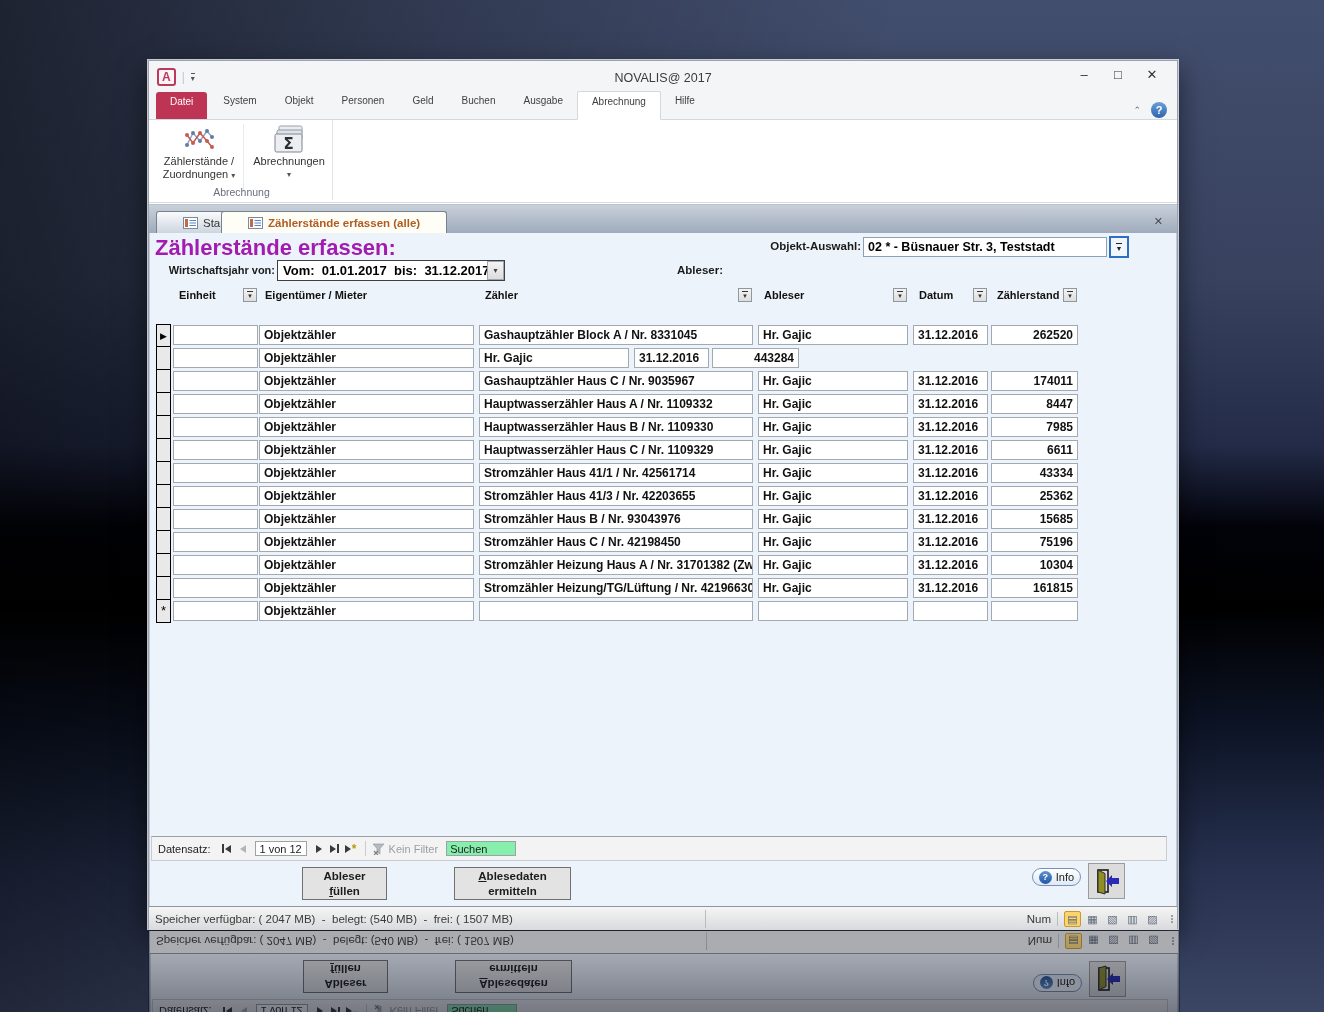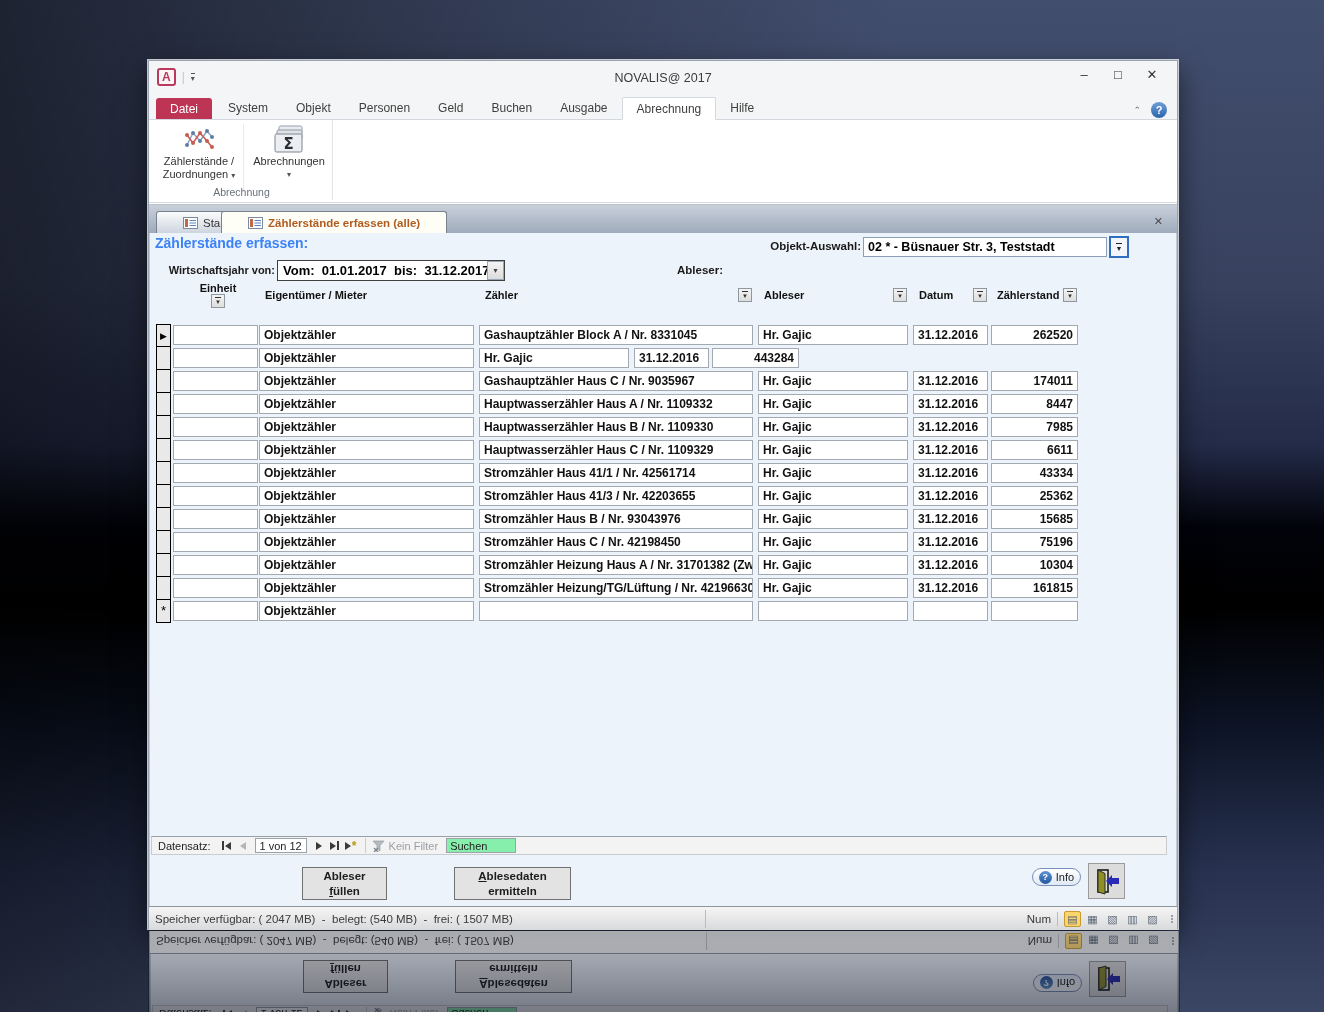--- a/index.html
+++ b/index.html
@@ -28,21 +28,21 @@
   .qat-sep { color:#c2c6cb; font-size:12px; }
   .qat-dd { font-size:8px; color:#555; border-top:1px solid #555; padding-top:1px; line-height:7px; }
   .win-title { position:absolute; left:0; top:10px; width:100%; text-align:center;
     font-size:12.5px; color:#3c3c3c; }
   .win-controls { position:absolute; right:8px; top:6px; display:flex; }
   .win-ctl { width:34px; text-align:center; font-size:13px; color:#333; cursor:default; }
 
   
   .ribbon-tabrow { left:0; top:36px; width:1028px; height:23px; background:#f4f5f6;
     border-bottom:1px solid #d3d8de; display:flex; align-items:flex-end; padding-left:7px; }
-  .rtab { padding:4px 14px 3px 14px; font-size:12px; color:#3f3f3f; white-space:nowrap; }
+  .rtab { padding:4px 14px 12px 14px; font-size:10px; color:#3f3f3f; white-space:nowrap; }
   .rtab.file { background:#be3455; color:#fff; border-radius:3px 3px 0 0; margin-right:2px; }
   .rtab.active { background:#fff; border:1px solid #d3d8de; border-bottom:1px solid #fff;
     border-radius:2px 2px 0 0; margin-bottom:-1px; }
   .ribbon-extras { position:absolute; right:10px; top:41px; display:flex; gap:10px; align-items:center; }
   .collapse-chevron { font-size:9px; color:#666; }
   .help-circle { width:16px; height:16px; border-radius:50%; background:linear-gradient(#6d9fd8,#2d64ad);
     color:#fff; font-size:11px; font-weight:bold; text-align:center; line-height:16px; }
 
   
   .ribbon-body { left:0; top:59px; width:1028px; height:83px; background:#fff;
@@ -63,21 +63,21 @@
   .dtab { position:absolute; bottom:0; height:22px; display:flex; align-items:center; gap:5px;
     padding:0 26px; font-size:11.5px; border:1px solid #77828f; border-bottom:none;
     border-radius:3px 3px 0 0; white-space:nowrap; }
   .dtab.start { left:7px; background:linear-gradient(#fafbfc,#ced5df); color:#333; }
   .dtab.active { left:72px; background:#fffef6; color:#b05c21; font-weight:bold; }
   .doc-close { position:absolute; right:14px; bottom:5px; font-size:11px; color:#4a4a4a; }
 
   
   .form-bg { left:0; top:172px; width:1028px; height:673px; background:#edf3fa;
     border-left:1px solid #c3ccd6; border-right:1px solid #c3ccd6; }
-  .form-title { left:6px; top:174px; font-size:14px; font-weight:bold; color:#3b82f6; }
+  .form-title { left:6px; top:174px; font-size:22px; font-weight:bold; color:#a21caf; }
   .lbl { font-size:11.5px; font-weight:bold; color:#1a1a1a; white-space:pre; }
   .objekt-label { left:612px; top:179px; width:100px; text-align:right; }
   .objekt-combo { left:714px; top:176px; width:244px; height:20px; background:#fff;
     border:1px solid #8ba0b5; font-size:12.5px; font-weight:bold; padding-left:4px;
     line-height:18px; white-space:pre; overflow:hidden; }
   .objekt-dd { left:960px; top:175px; width:20px; height:22px; border:2px solid #2f6fc1;
     background:#f2f6fb; display:flex; align-items:center; justify-content:center; }
   .dd-glyph { font-size:7px; line-height:7px; color:#222; border-top:1px solid #222; padding-top:1px; }
   .wj-label { left:8px; top:203px; width:118px; text-align:right; font-size:11px; }
   .wj-combo { left:128px; top:199px; width:228px; height:21px; background:#fff;
@@ -87,21 +87,21 @@
     border:1px solid #9aa8b6; display:flex; align-items:center; justify-content:center;
     font-size:8px; color:#444; }
   .ableser-label { left:498px; top:203px; width:76px; text-align:right; }
   .ableser-input { left:577px; top:199px; width:136px; height:20px; background:#fff;
     border:1px solid #98a8b8; font:inherit; font-size:12px; padding:0 3px; }
 
   
   .table-header { left:24px; top:225px; height:17px; display:flex; align-items:center; }
   .hcell { display:flex; align-items:center; justify-content:space-between;
     font-size:11px; font-weight:bold; color:#111; padding:0 1px 0 6px; }
-  .h-einheit { width:85px; margin-right:1px;flex-direction:column; }
+  .h-einheit { width:85px; margin-right:1px; }
   .h-eigentuemer { width:215px; margin-right:5px; }
   .h-zaehler { width:274px; margin-right:5px; }
   .h-ableser { width:150px; margin-right:5px; }
   .h-datum { width:75px; margin-right:3px; }
   .h-zaehlerstand { width:87px; }
   .sort-btn { width:14px; height:14px; background:linear-gradient(#f3f3f3,#dedede);
     border:1px solid #8f979f; display:flex; align-items:center; justify-content:center; }
   .sort-glyph { font-size:6px; line-height:6px; color:#333; border-top:1px solid #333; padding-top:1px; }
 
   .trow { position:absolute; left:7px; height:23px; display:flex; }
@@ -113,21 +113,21 @@
     font-size:12px; font-weight:bold; color:#111; line-height:18px; padding:0 4px;
     white-space:nowrap; overflow:hidden; }
   .c-einheit { width:85px; margin-right:1px; }
   .c-eigentuemer { width:215px; margin-right:5px; }
   .c-zaehler { width:274px; margin-right:5px; }
   .c-ableser { width:150px; margin-right:5px; }
   .c-datum { width:75px; margin-right:3px; }
   .c-zaehlerstand { width:87px; text-align:right; }
 
   
-  .navbar { left:2px; top:775px; width:1016px; height:19px; background:#f3f3f3;
+  .navbar { left:2px; top:775px; width:1016px; height:25px; background:#f3f3f3;
     border:1px solid #c8ccd0; border-top:1px solid #98a0a8; display:flex; align-items:center;
     font-size:11px; color:#222; padding-left:6px; }
   .navbar > * { flex:none; }
   .nav-label { margin-right:8px; }
   .nav-btn { width:16px; height:15px; display:flex; align-items:center; justify-content:center; gap:1px; }
   .tri { width:0; height:0; border-style:solid; }
   .tri.r { border-width:4px 0 4px 6px; border-color:transparent transparent transparent #3a3a3a; }
   .tri.l { border-width:4px 6px 4px 0; border-color:transparent #3a3a3a transparent transparent; }
   .tri.dis { border-left-color:#b5b5b5; border-right-color:#b5b5b5; }
   .nav-bar-g { width:2px; height:9px; background:#3a3a3a; }

